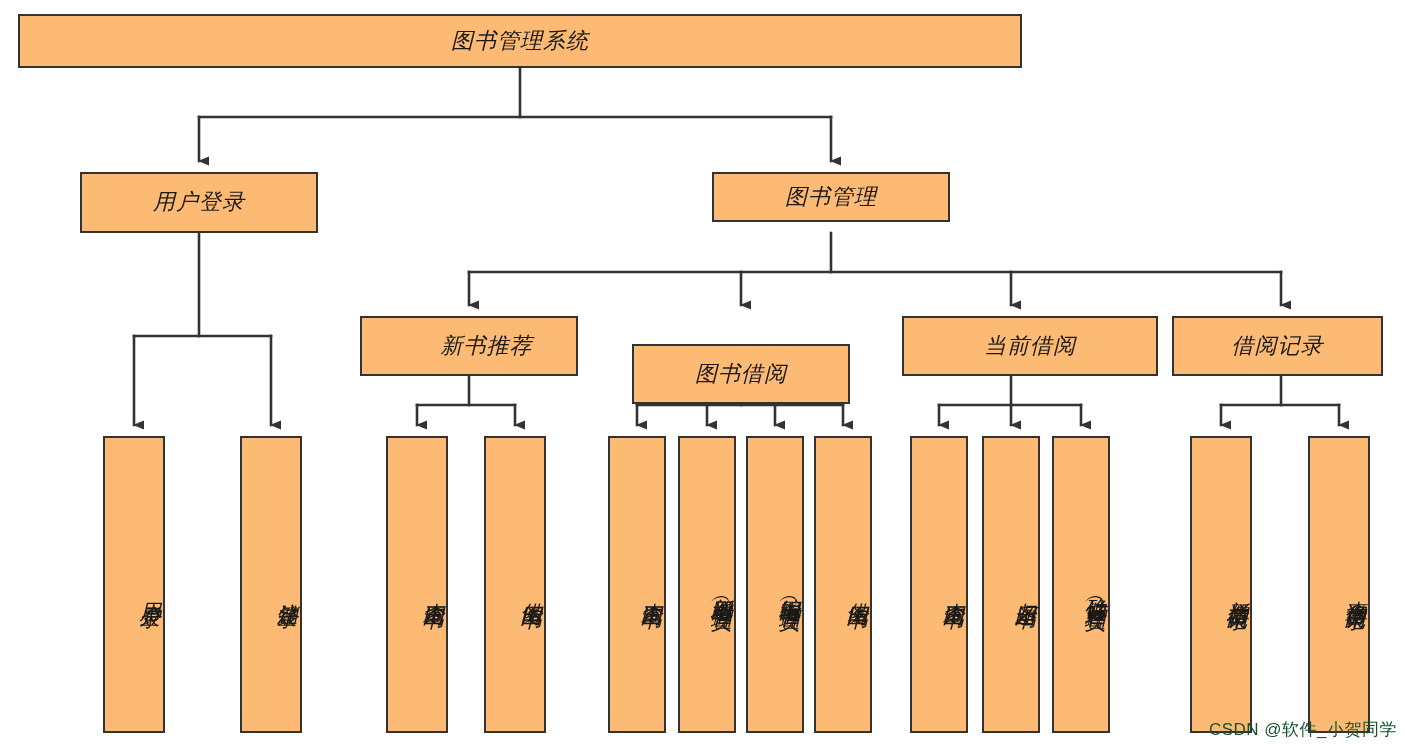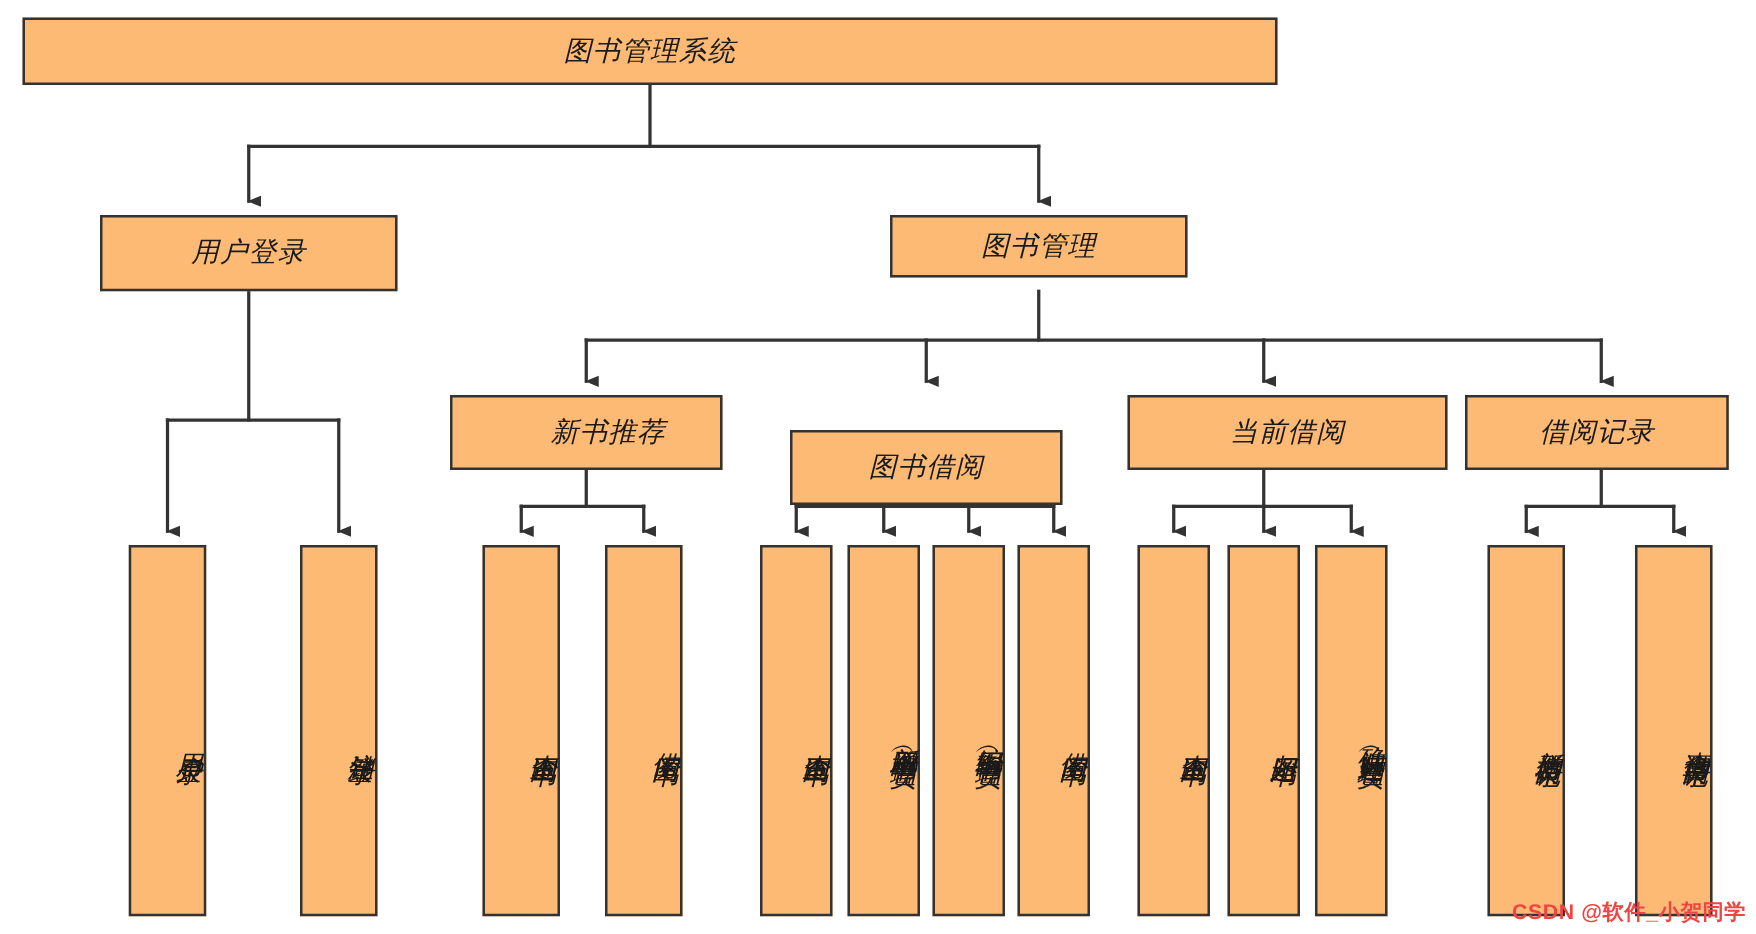--- a/index.html
+++ b/index.html
@@ -56,25 +56,24 @@
     white-space: nowrap;
   }
   .node-label {
     white-space: nowrap;
   }
   #watermark {
     position: absolute;
     right: 8px;
     bottom: 6px;
     font-size: 17px;
-    color: #ef4444;
+    color: #14532d;
     letter-spacing: 0.5px;
     white-space: nowrap;
     pointer-events: none;
-    font-weight: bold;
   }
 </style>
 </head>
 <body>
 
 <div id="stage">
 
   <svg id="diagram-svg" viewBox="0 0 1405 747" xmlns="http://www.w3.org/2000/svg">
     <defs>
       <marker id="arrowhead" markerWidth="10" markerHeight="11" refX="5" refY="10" orient="auto" markerUnits="userSpaceOnUse">

